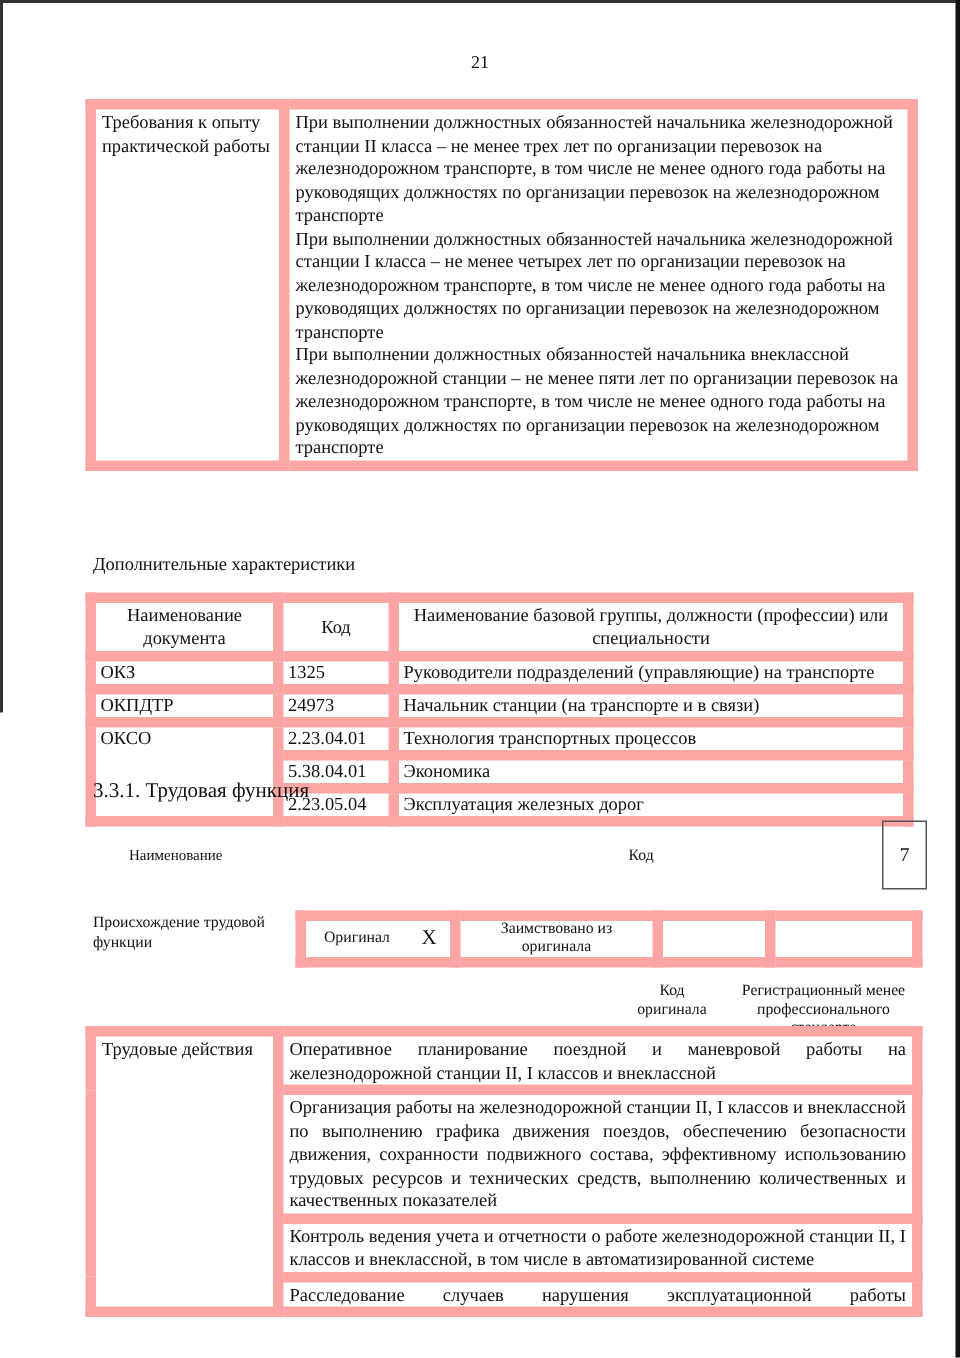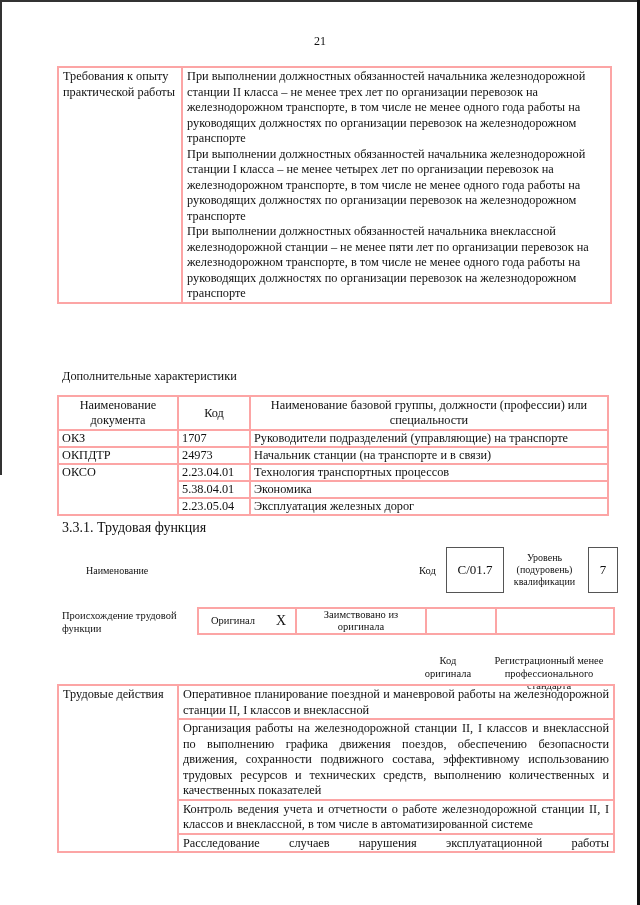--- a/index.html
+++ b/index.html
@@ -8,21 +8,21 @@
     font-family: "Liberation Serif", "DejaVu Serif", serif;
     color: #111111;
   }
   .edge-top { position: absolute; left: 0; top: 0; width: 640px; height: 2px; background: #333; }
   .edge-left { position: absolute; left: 0; top: 0; width: 2px; height: 475px; background: #333; }
   .edge-right { position: absolute; right: 0; top: 0; width: 3px; height: 905px; background: #111; }
 
   .page-number { position: absolute; top: 34px; left: 0; width: 640px; text-align: center; font-size: 12px; }
 
   table { border-collapse: collapse; position: absolute; }
-  td, th { border: 2px solid #fca5a5; vertical-align: top; font-weight: normal; }
+  td, th { border: 7px solid #fca5a5; vertical-align: top; font-weight: normal; }
 
   
   #t-req { left: 57px; top: 66px; width: 555px; font-size: 12.3px; line-height: 15.5px; }
   #t-req td { padding: 1px 4px 0 4px; }
   #t-req td.lbl { width: 114px; }
   #t-req .para { display: block; }
 
   .section-label { position: absolute; left: 62px; top: 369px; font-size: 12.3px; }
 
   
@@ -89,21 +89,21 @@
 
 <table id="t-add">
   <tbody>
       <tr>
     <th class="c1">Наименование документа</th>
     <th class="c2">Код</th>
     <th>Наименование базовой группы, должности (профессии) или специальности</th>
   </tr>
   <tr>
     <td>ОКЗ</td>
-    <td>1707</td>
+    <td>1325</td>
     <td>Руководители подразделений (управляющие) на транспорте</td>
   </tr>
   <tr>
     <td>ОКПДТР</td>
     <td>24973</td>
     <td>Начальник станции (на транспорте и в связи)</td>
   </tr>
   <tr>
     <td rowspan="3">ОКСО</td>
     <td>2.23.04.01</td>
@@ -118,22 +118,20 @@
     <td>Эксплуатация железных дорог</td>
   </tr>
 </tbody>
   </table>
 
 <div class="func-title">3.3.1. Трудовая функция</div>
 
 <div class="fn-row">
   <div class="fn-lbl">Наименование</div>
   <div class="fn-code-lbl">Код</div>
-  <div class="fn-code">C/01.7</div>
-  <div class="fn-level-lbl">Уровень (подуровень) квалификации</div>
   <div class="fn-level">7</div>
 </div>
 
 <div class="origin-lbl">Происхождение трудовой функции</div>
 <table id="t-origin">
   <tbody>
       <tr>
     <td class="no-right" style="width:62px">Оригинал</td>
     <td class="no-left" style="width:22px;font-size:14px">X</td>
     <td style="width:122px">Заимствовано из оригинала</td>

